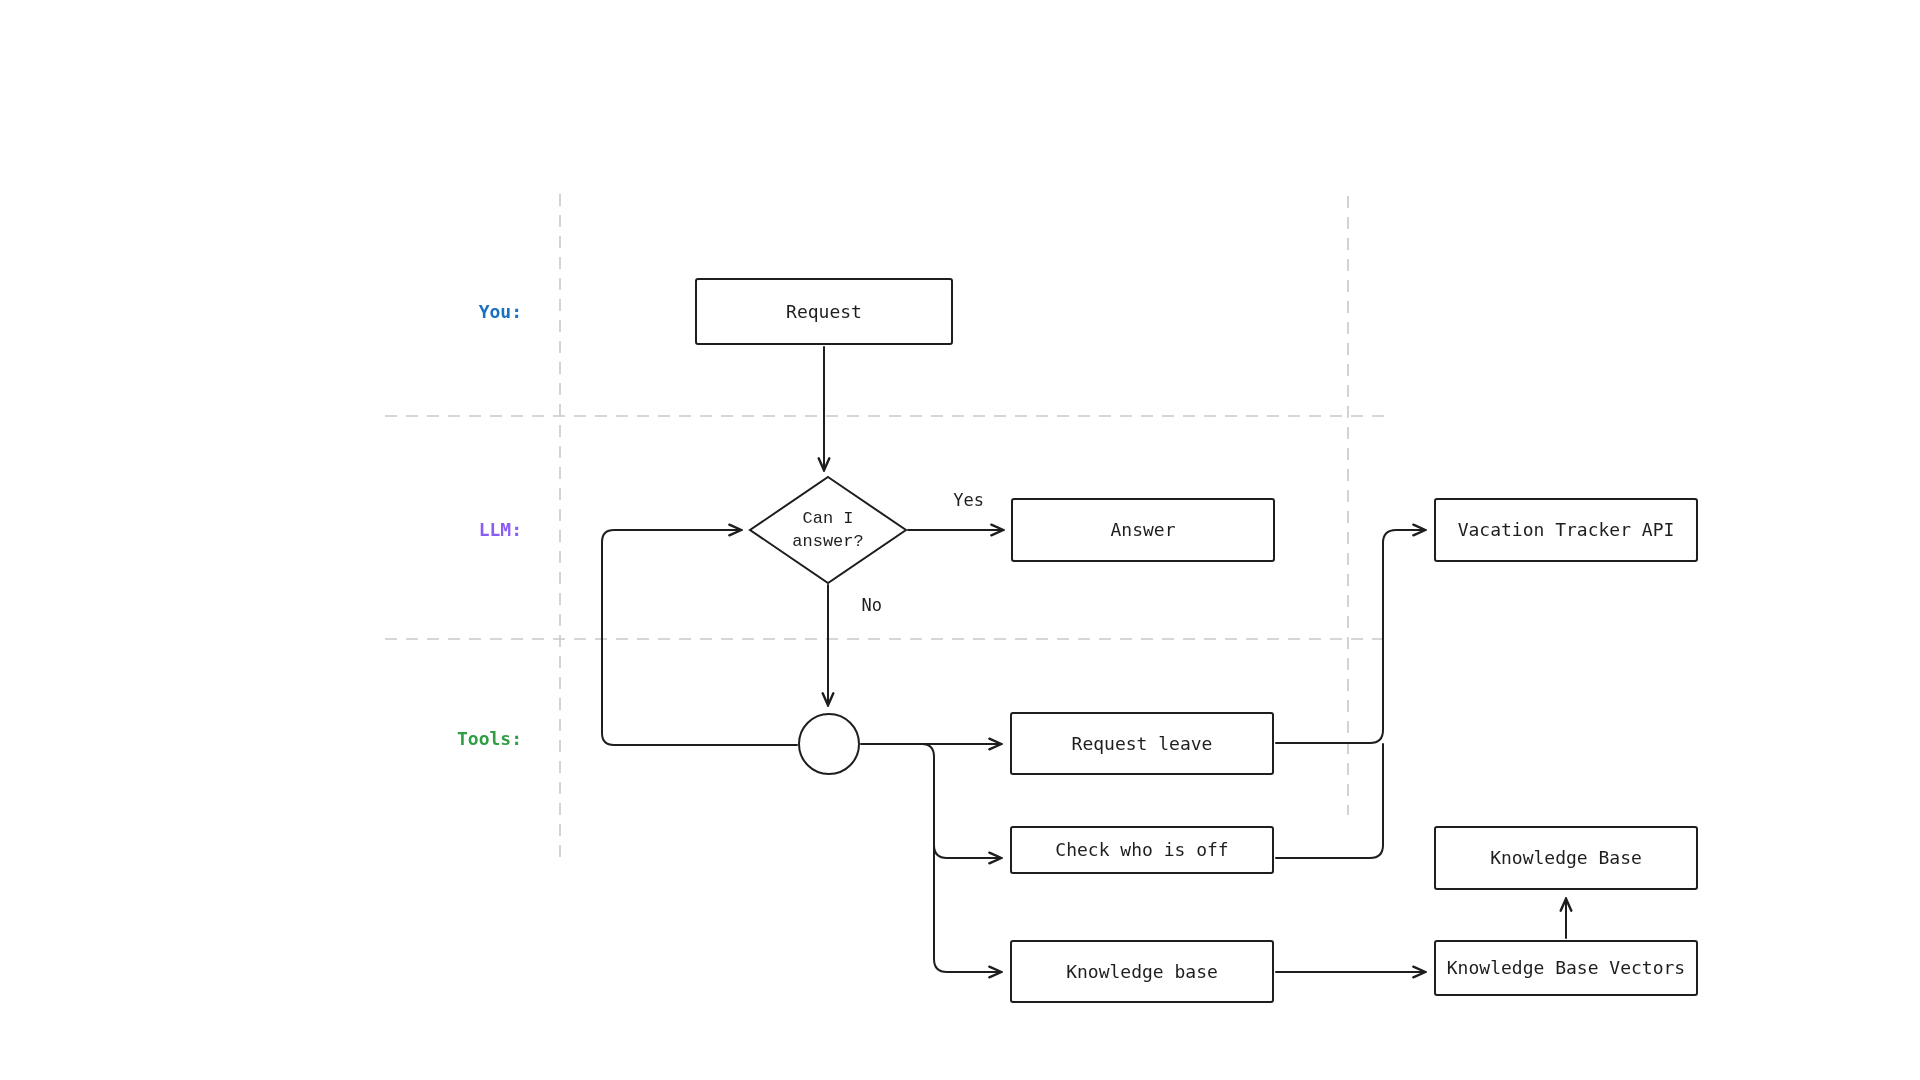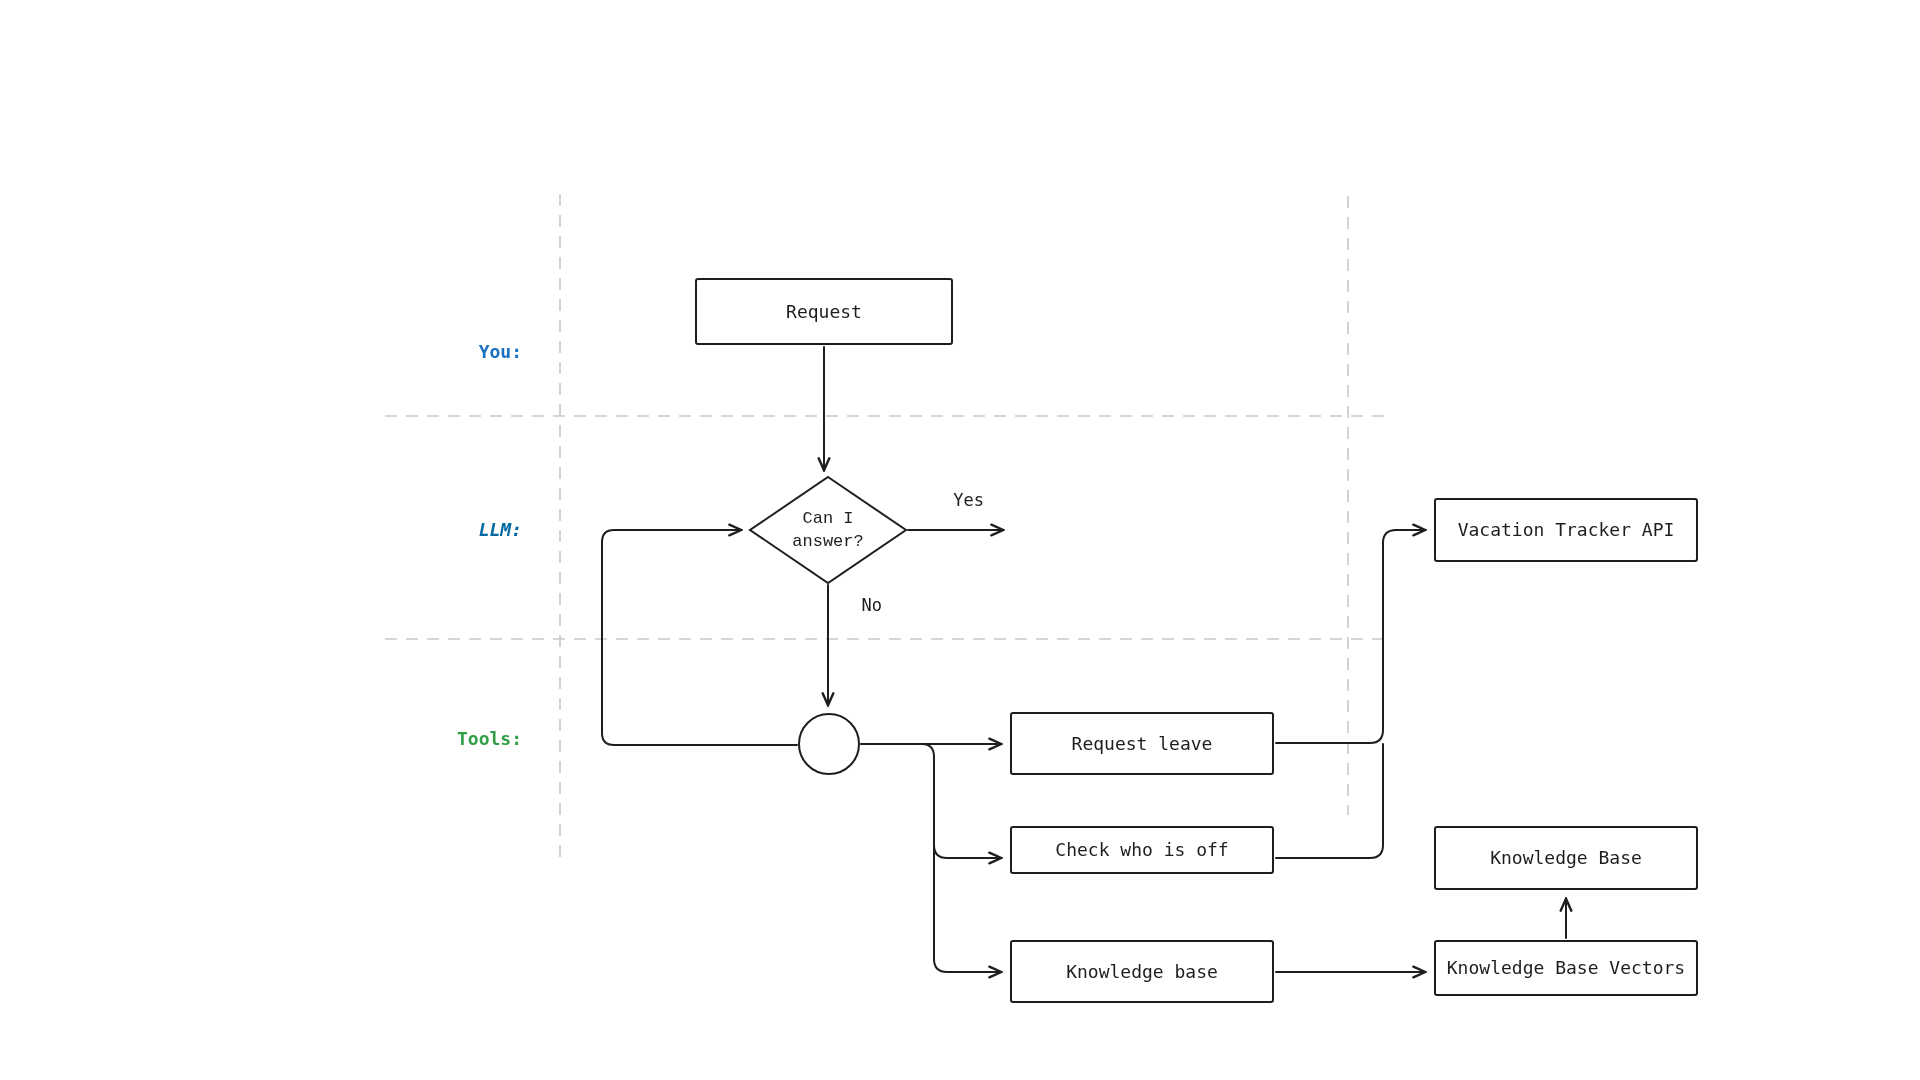--- a/index.html
+++ b/index.html
@@ -71,21 +71,21 @@
   .edge-label.no  { left: 846px; top: 594px; width: 36px; }
   .lane-label {
     position: absolute;
     left: 430px;
     width: 92px;
     text-align: right;
     font-weight: 700;
     font-size: 18px;
     line-height: 22px;
   }
-  .lane-label.you   { top: 301px; margin-top: 40px; }
+  .lane-label.you   { top: 301px; }
   .lane-label.llm   { top: 519px; }
   .lane-label.tools { top: 728px; }
 </style>
 </head>
 <body>
 
 <div class="canvas">
 
   <svg class="wires" viewBox="0 0 1920 1080">
     <defs>
@@ -109,24 +109,25 @@
     <path class="edge" marker-end="url(#arrow)" d="M1276 743 L1370 743 Q1383 743 1383 730 L1383 543 Q1383 530 1396 530 L1424 530"></path>
     <path class="edge" d="M1276 858 L1370 858 Q1383 858 1383 845 L1383 744"></path>
     <path class="edge" marker-end="url(#arrow)" d="M1276 972 L1424 972"></path>
     <path class="edge" marker-end="url(#arrow)" d="M1566 938 L1566 900"></path>
 
     <polygon class="shape" points="828,477 906,530 828,583 750,530"></polygon>
     <circle class="shape" cx="829" cy="744" r="30"></circle>
   </svg>
 
   <div class="lane-label you" style="color: rgb(25, 113, 194);">You:</div>
-  <div class="lane-label llm" style="color: #0369a1; font-style: italic;">LLM:</div>
+  <div class="lane-label llm" style="color: #8b5cf6;">LLM:</div>
   <div class="lane-label tools" style="color: rgb(47, 158, 68);">Tools:</div>
 
   <div class="node rect" style="left:695px;top:278px;width:258px;height:67px">Request</div>
+  <div class="node rect" style="left:1011px;top:498px;width:264px;height:64px">Answer</div>
   <div class="node rect" style="left:1434px;top:498px;width:264px;height:64px">Vacation Tracker API</div>
   <div class="node rect" style="left:1010px;top:712px;width:264px;height:63px">Request leave</div>
   <div class="node rect" style="left:1010px;top:826px;width:264px;height:48px">Check who is off</div>
   <div class="node rect" style="left:1010px;top:940px;width:264px;height:63px">Knowledge base</div>
   <div class="node rect" style="left:1434px;top:826px;width:264px;height:64px">Knowledge Base</div>
   <div class="node rect" style="left:1434px;top:940px;width:264px;height:56px">Knowledge Base Vectors</div>
 
   <div class="diamond-label">
     <span>Can I</span>
     <span>answer?</span>

